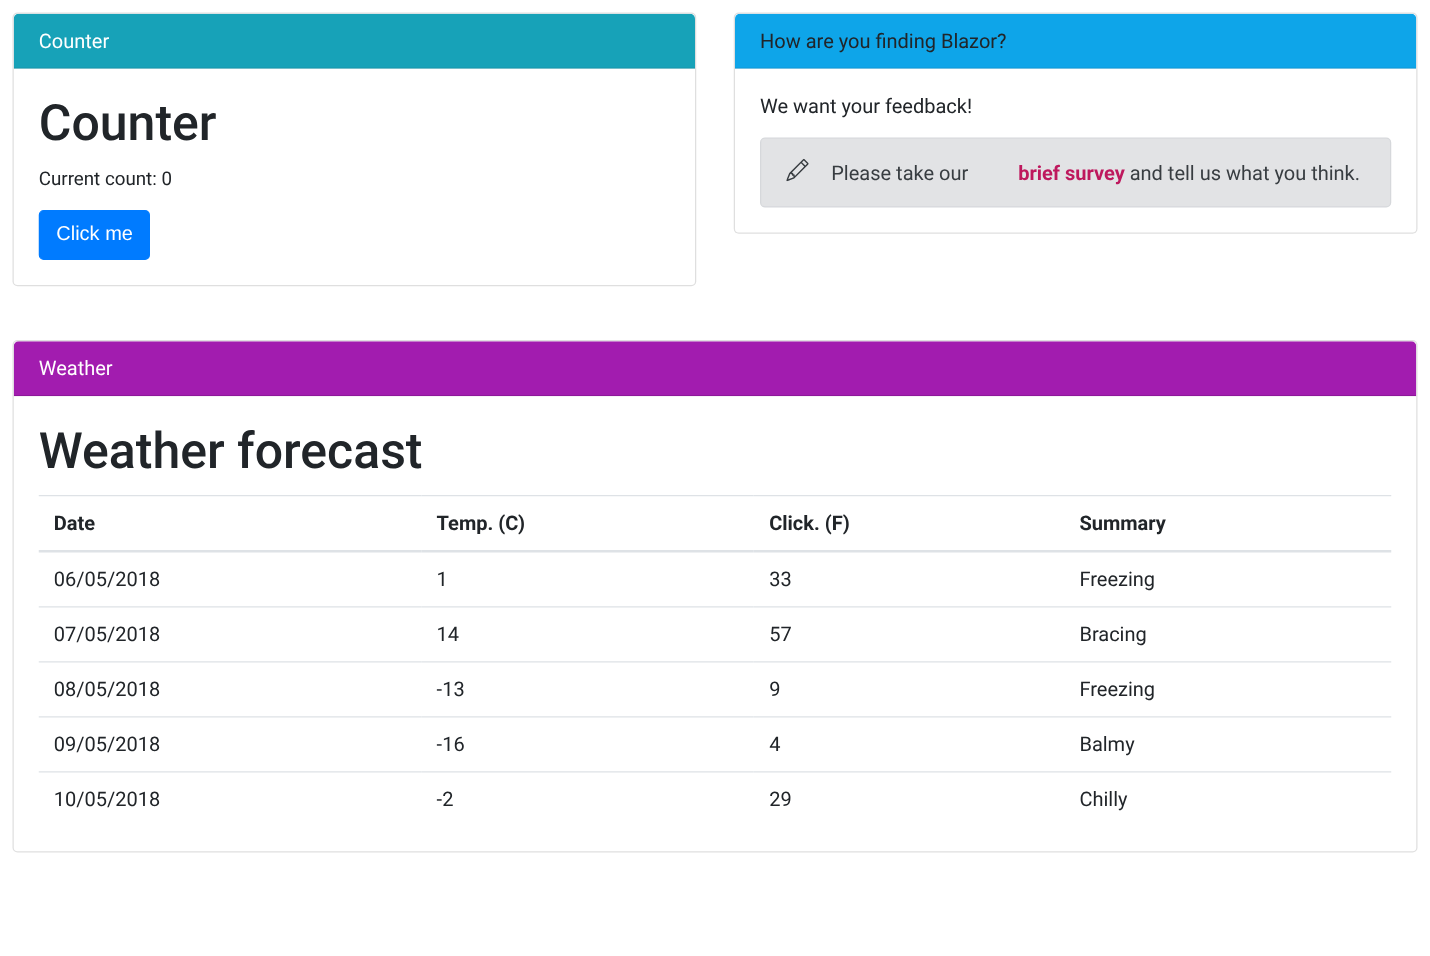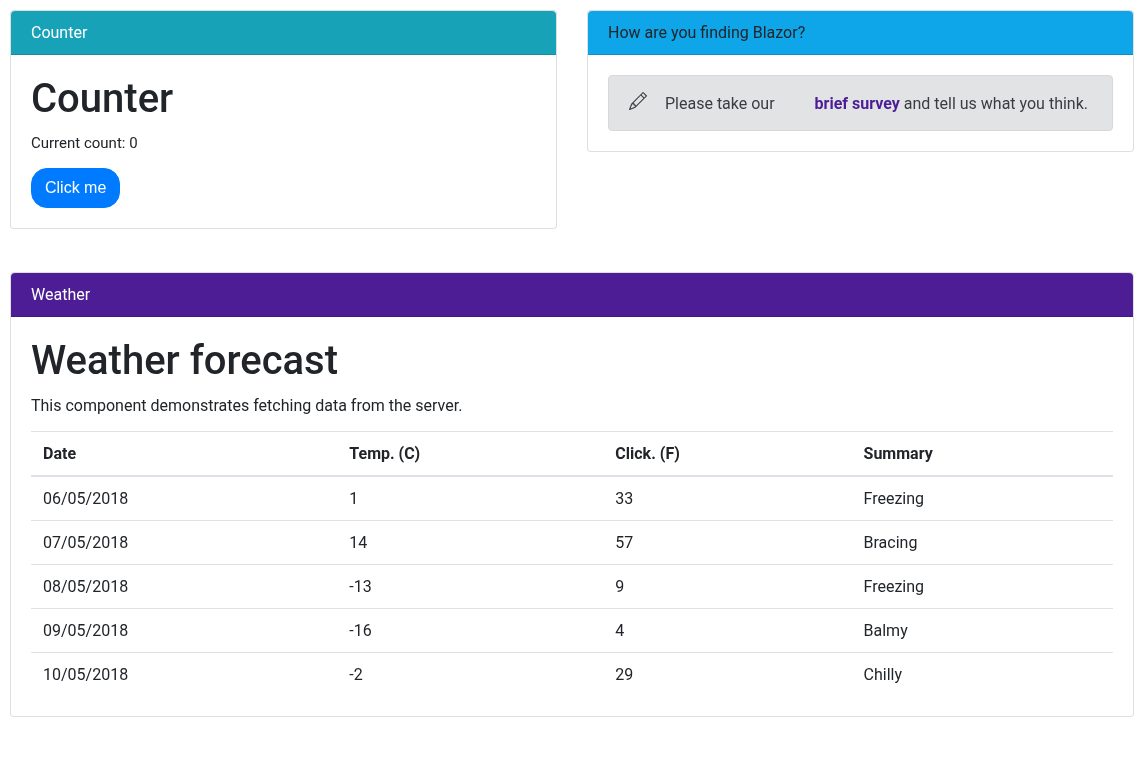--- a/index.html
+++ b/index.html
@@ -21,54 +21,54 @@
     margin-bottom: 43px;
   }
   .card-header {
     padding: 12px 20px;
     font-size: 16px;
     border-bottom: 1px solid rgba(0,0,0,0.125);
     border-top-left-radius: 4px;
     border-top-right-radius: 4px;
   }
   .card-header.teal { background: #17a2b8; color: #fff; }
-  .card-header.red { background: #4c1d95; color: #fff; }
+  .card-header.red { background: #a21caf; color: #fff; }
   .card-header.default { background: #0ea5e9; color: #212529; }
   .card-body { padding: 20px; }
   h1 {
     font-size: 40px;
     font-weight: 500;
     margin: 0 0 12px 0;
     color: #212529;
   }
   .count-text { margin: 0 0 16px 0; font-size: 15px; }
   .btn-primary {
     display: inline-block;
     background: #007bff;
     color: #fff;
     border: 1px solid #007bff;
-    border-radius: 16px;
+    border-radius: 4px;
     padding: 7px 13px;
     font-size: 16px;
     cursor: pointer;
     line-height: 1.5;
   }
   .feedback-text { margin: 0 0 16px 0; }
   .alert {
     background: #e2e3e5;
     border: 1px solid #d6d8db;
     border-radius: 4px;
     padding: 16px 20px;
     display: flex;
     align-items: center;
     gap: 18px;
     color: #383d41;
   }
   .alert a {
-    color: #4c1d95;
+    color: #be185d;
     font-weight: 700;
     text-decoration: none;
     padding-left: 36px;
   }
   .pencil-icon { flex-shrink: 0; }
   .subtitle { margin: 0 0 16px 0; }
   table {
     width: 100%;
     border-collapse: collapse;
   }
@@ -96,40 +96,40 @@
         <p class="count-text">Current count: 0</p>
         <button class="btn-primary">Click me</button>
       </div>
     </div>
   </div>
 
   <div class="col">
     <div class="card">
       <div class="card-header default">How are you finding Blazor?</div>
       <div class="card-body">
+        <p class="feedback-text">We want your feedback!</p>
         <div class="alert">
           <span class="pencil-icon">
             <svg width="18" height="18" viewBox="0 0 16 16" fill="#383d41">
               <path d="M12.146.146a.5.5 0 0 1 .708 0l3 3a.5.5 0 0 1 0 .708l-10 10a.5.5 0 0 1-.168.11l-5 2a.5.5 0 0 1-.65-.65l2-5a.5.5 0 0 1 .11-.168l10-10zM11.207 2.5 13.5 4.793 14.793 3.5 12.5 1.207 11.207 2.5zm1.586 3L10.5 3.207 4 9.707V10h.5a.5.5 0 0 1 .5.5v.5h.5a.5.5 0 0 1 .5.5v.5h.293l6.5-6.5zm-9.761 5.175-.106.106-1.528 3.821 3.821-1.528.106-.106A.5.5 0 0 1 5 12.5V12h-.5a.5.5 0 0 1-.5-.5V11h-.5a.5.5 0 0 1-.468-.325z"></path>
             </svg>
           </span>
           <span>
             <span>Please take our </span><a href="#">brief survey</a><span> and tell us what you think.</span>
           </span>
         </div>
       </div>
     </div>
   </div>
 </div>
 
 <div class="card">
   <div class="card-header red">Weather</div>
   <div class="card-body">
     <h1>Weather forecast</h1>
-    <p class="subtitle">This component demonstrates fetching data from the server.</p>
     <table>
       <thead>
         <tr>
           <th>Date</th>
           <th>Temp. (C)</th>
           <th>Click. (F)</th>
           <th>Summary</th>
         </tr>
       </thead>
       <tbody id="weather-tbody">

